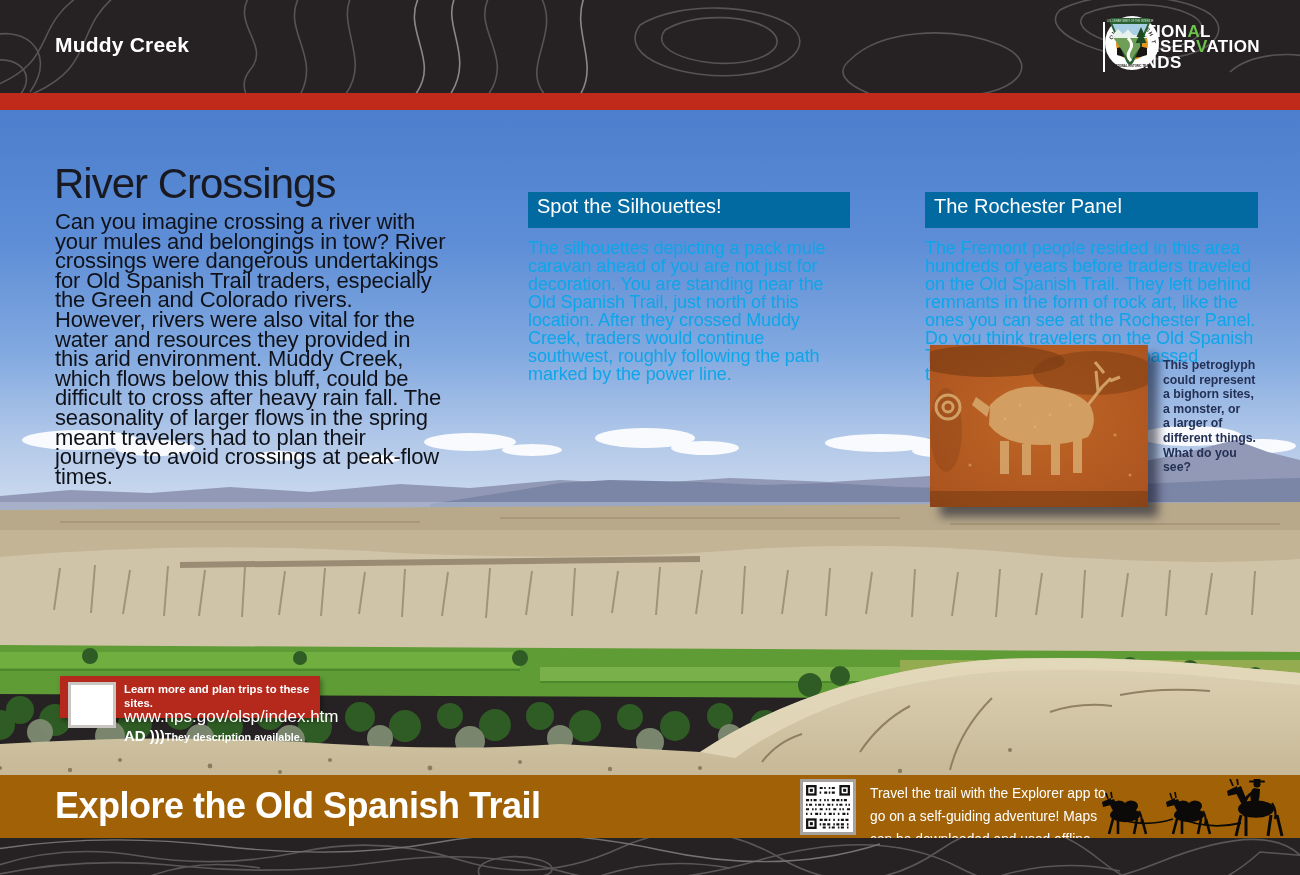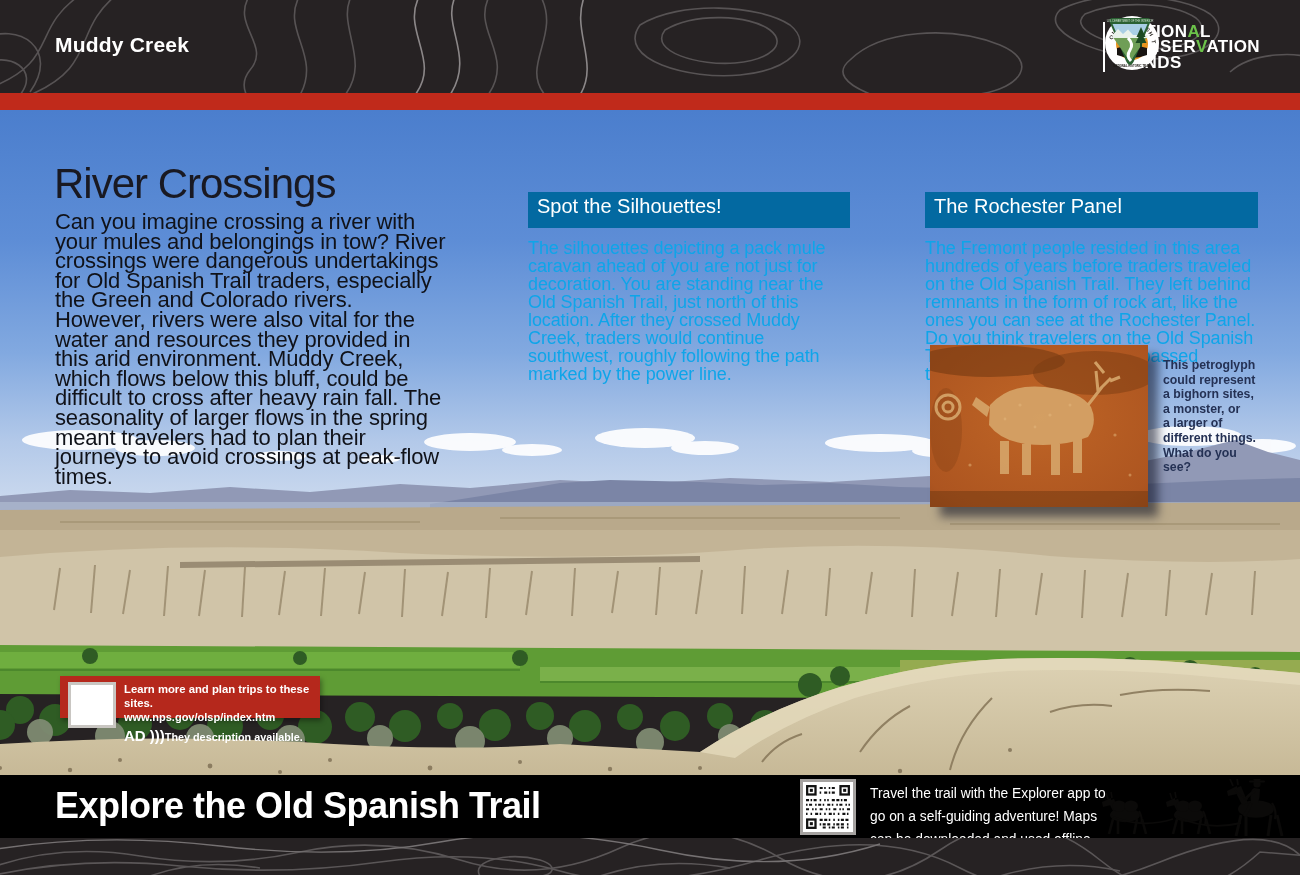--- a/index.html
+++ b/index.html
@@ -32,26 +32,26 @@
          box-shadow:10px 10px 9px rgba(12,16,34,.55);}
   .petro svg{display:block;}
   .petro-caption{position:absolute;left:1163px;top:350px;width:100px;font-weight:bold;
                  font-size:12.3px;line-height:14.6px;color:#243154;margin-top:8px;}
   
   .info-box{position:absolute;left:52px;top:676px;width:260px;height:42px;background:#b5281c;
             box-shadow:2px 3px 5px rgba(0,0,0,.35);margin-left:8px;}
   .qr-blank{position:absolute;left:8px;top:6px;width:42px;height:40px;background:#fff;border:3px solid #c9c6c2;}
   .info-text{position:absolute;left:64px;top:6px;color:#fff;}
   .info-text .l1{font-size:11.3px;font-weight:bold;line-height:14px;}
-  .info-text .l2{font-size:11px;font-weight:bold;line-height:14px;}
+  .info-text .l2{font-size:17px;font-weight:normal;line-height:14px;}
   .ad-row{margin-top:3px;display:flex;align-items:baseline;gap:0;}
   .ad-label{font-size:15px;font-weight:bold;}
   .ad-text{font-size:10.8px;font-weight:bold;}
   
-  .red-footer{position:absolute;left:0;top:775px;width:1300px;height:63px;background:#000000;}
+  .red-footer{position:absolute;left:0;top:775px;width:1300px;height:63px;background:#a16207;}
   .footer-headline{position:absolute;left:55px;top:10px;color:#fff;font-size:36px;font-weight:bold;letter-spacing:-.5px;}
   .footer-qr{position:absolute;left:800px;top:4px;width:50px;height:50px;border:3px solid #a5a2a0;background:#fff;}
   .footer-note{position:absolute;left:870px;top:7px;width:242px;color:#fff;font-size:13.8px;line-height:23px;}
   .caravan{position:absolute;right:3px;bottom:1px;}
 </style>
 </head>
 <body>
 
 <div class="board">
 

